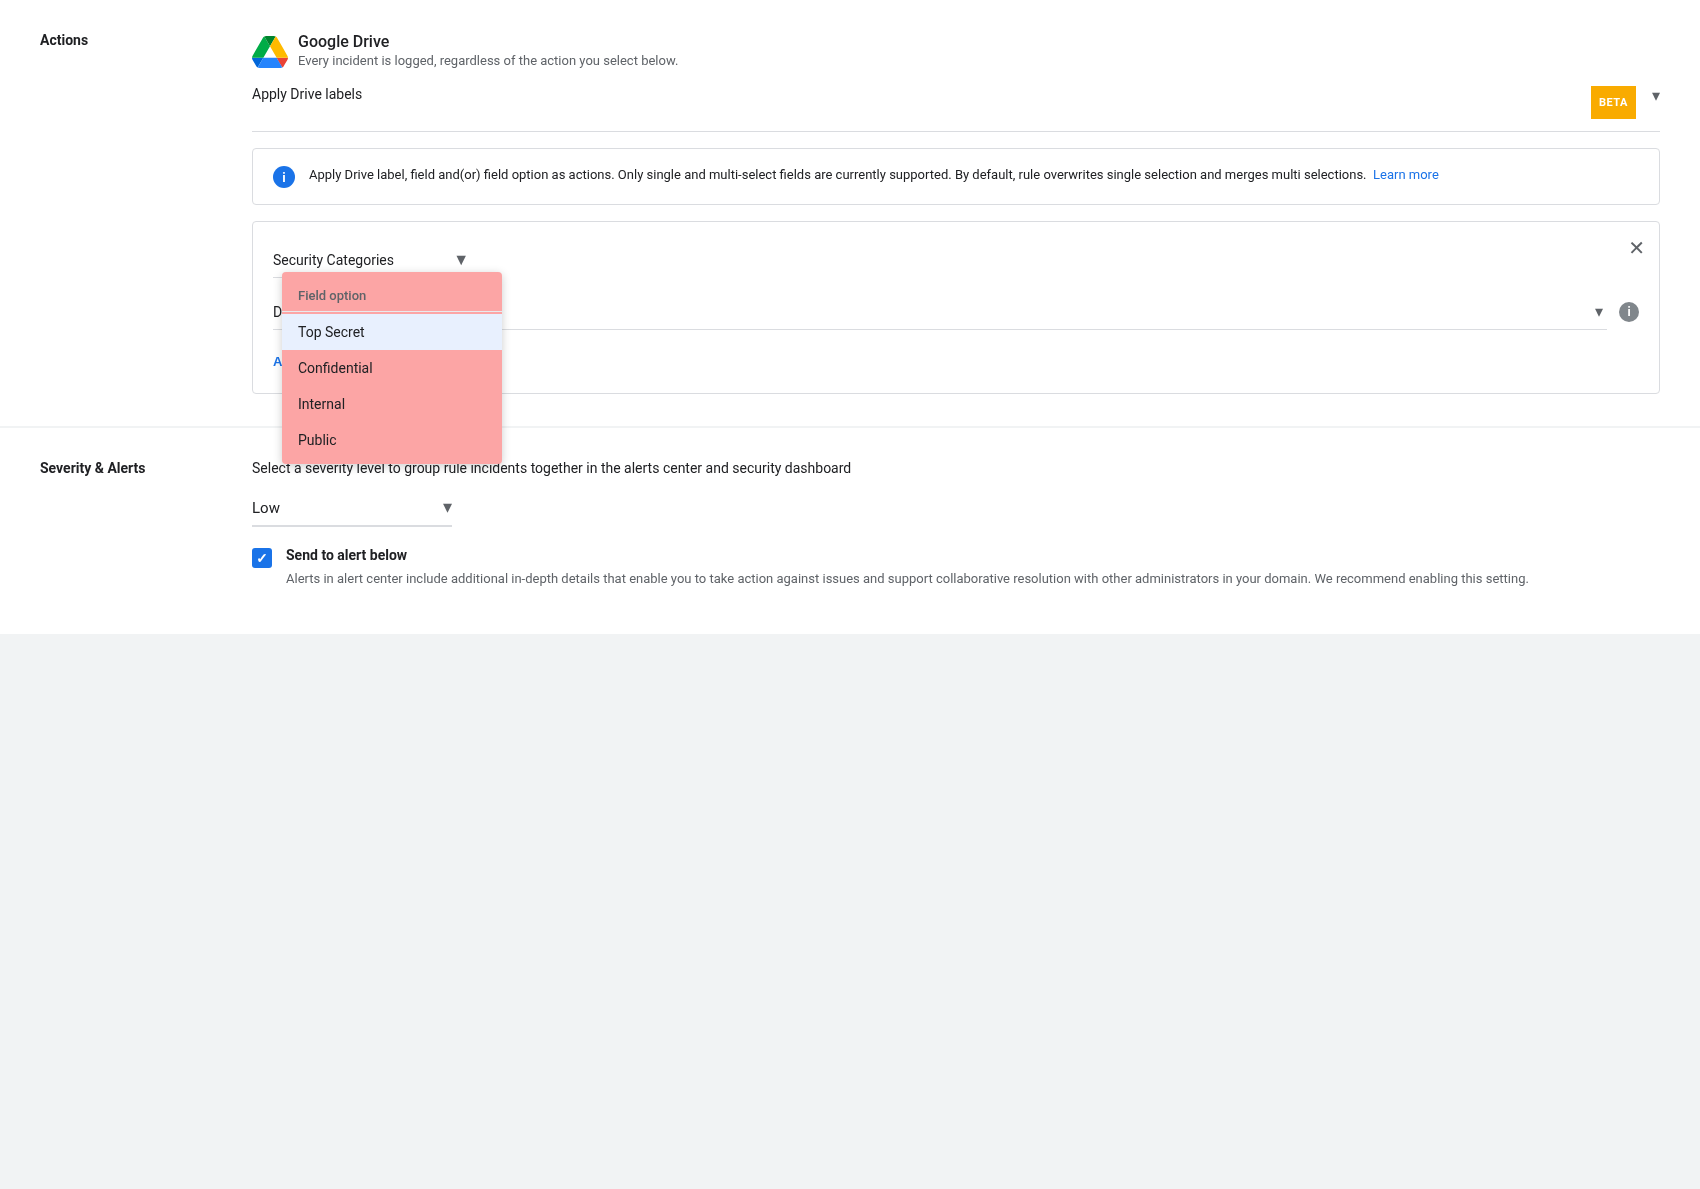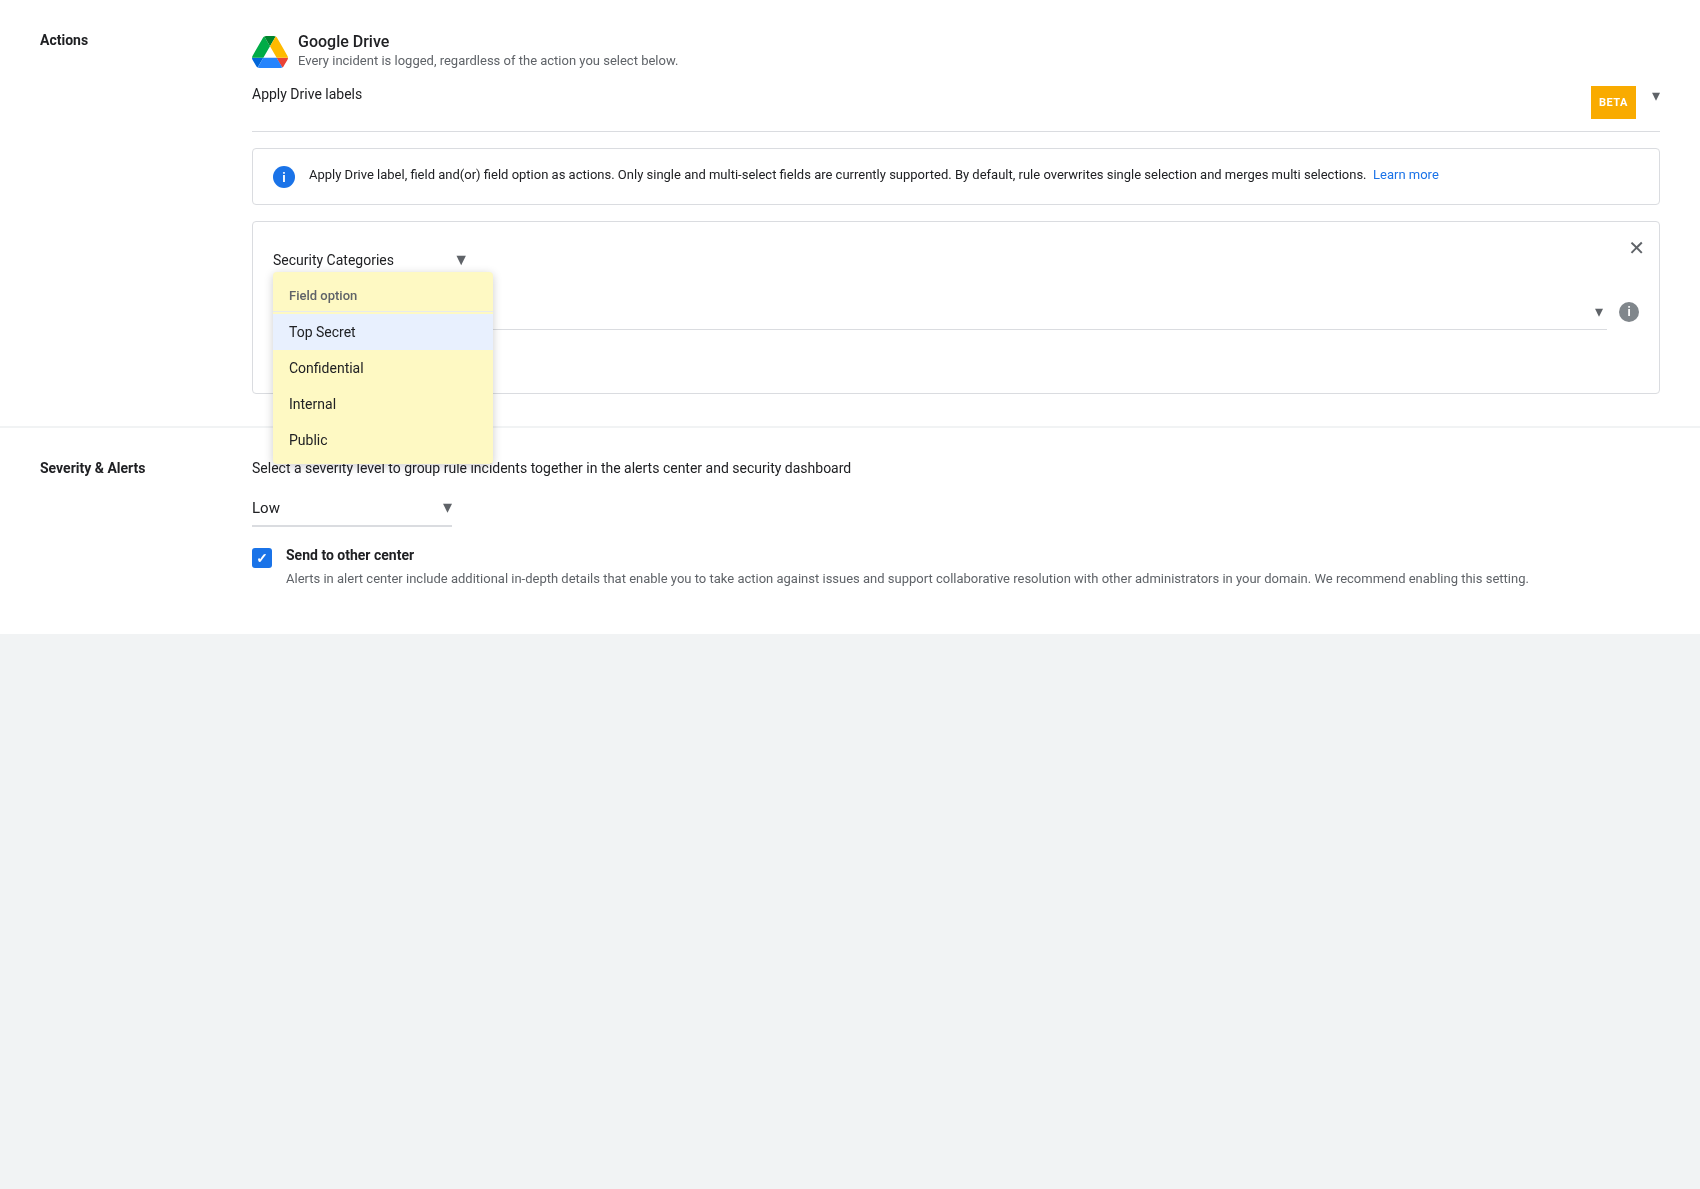--- a/index.html
+++ b/index.html
@@ -224,22 +224,22 @@
       letter-spacing: 0.8px;
       cursor: pointer;
       padding: 4px 0;
       text-transform: uppercase;
     }
 
     
     .dropdown-popup {
       position: absolute;
       top: 30px;
-      left: 0;
-      background: #fef9c3;
+      left: 9px;
+      background: #fca5a5;
       border: none;
       border-radius: 4px;
       box-shadow: 0 2px 10px rgba(0,0,0,0.2);
       z-index: 100;
       min-width: 220px;
       padding: 6px 0;
     }
 
     .dropdown-popup-header {
       padding: 10px 16px 8px 16px;
@@ -438,21 +438,21 @@
             <span class="severity-fake-select-label">Low</span>
             <span class="severity-fake-select-arrow">▾</span>
           </div>
         </div>
 
         <div class="checkbox-row">
           <div class="checkbox-blue">
             <span class="checkbox-check">✓</span>
           </div>
           <div>
-            <div class="checkbox-label">Send to other center</div>
+            <div class="checkbox-label">Send to alert below</div>
             <div class="checkbox-sublabel">Alerts in alert center include additional in-depth details that enable you to take action against issues and support collaborative resolution with other administrators in your domain. We recommend enabling this setting.</div>
           </div>
         </div>
 
       </div>
     </div>
   </div>
 
 </div>
 

